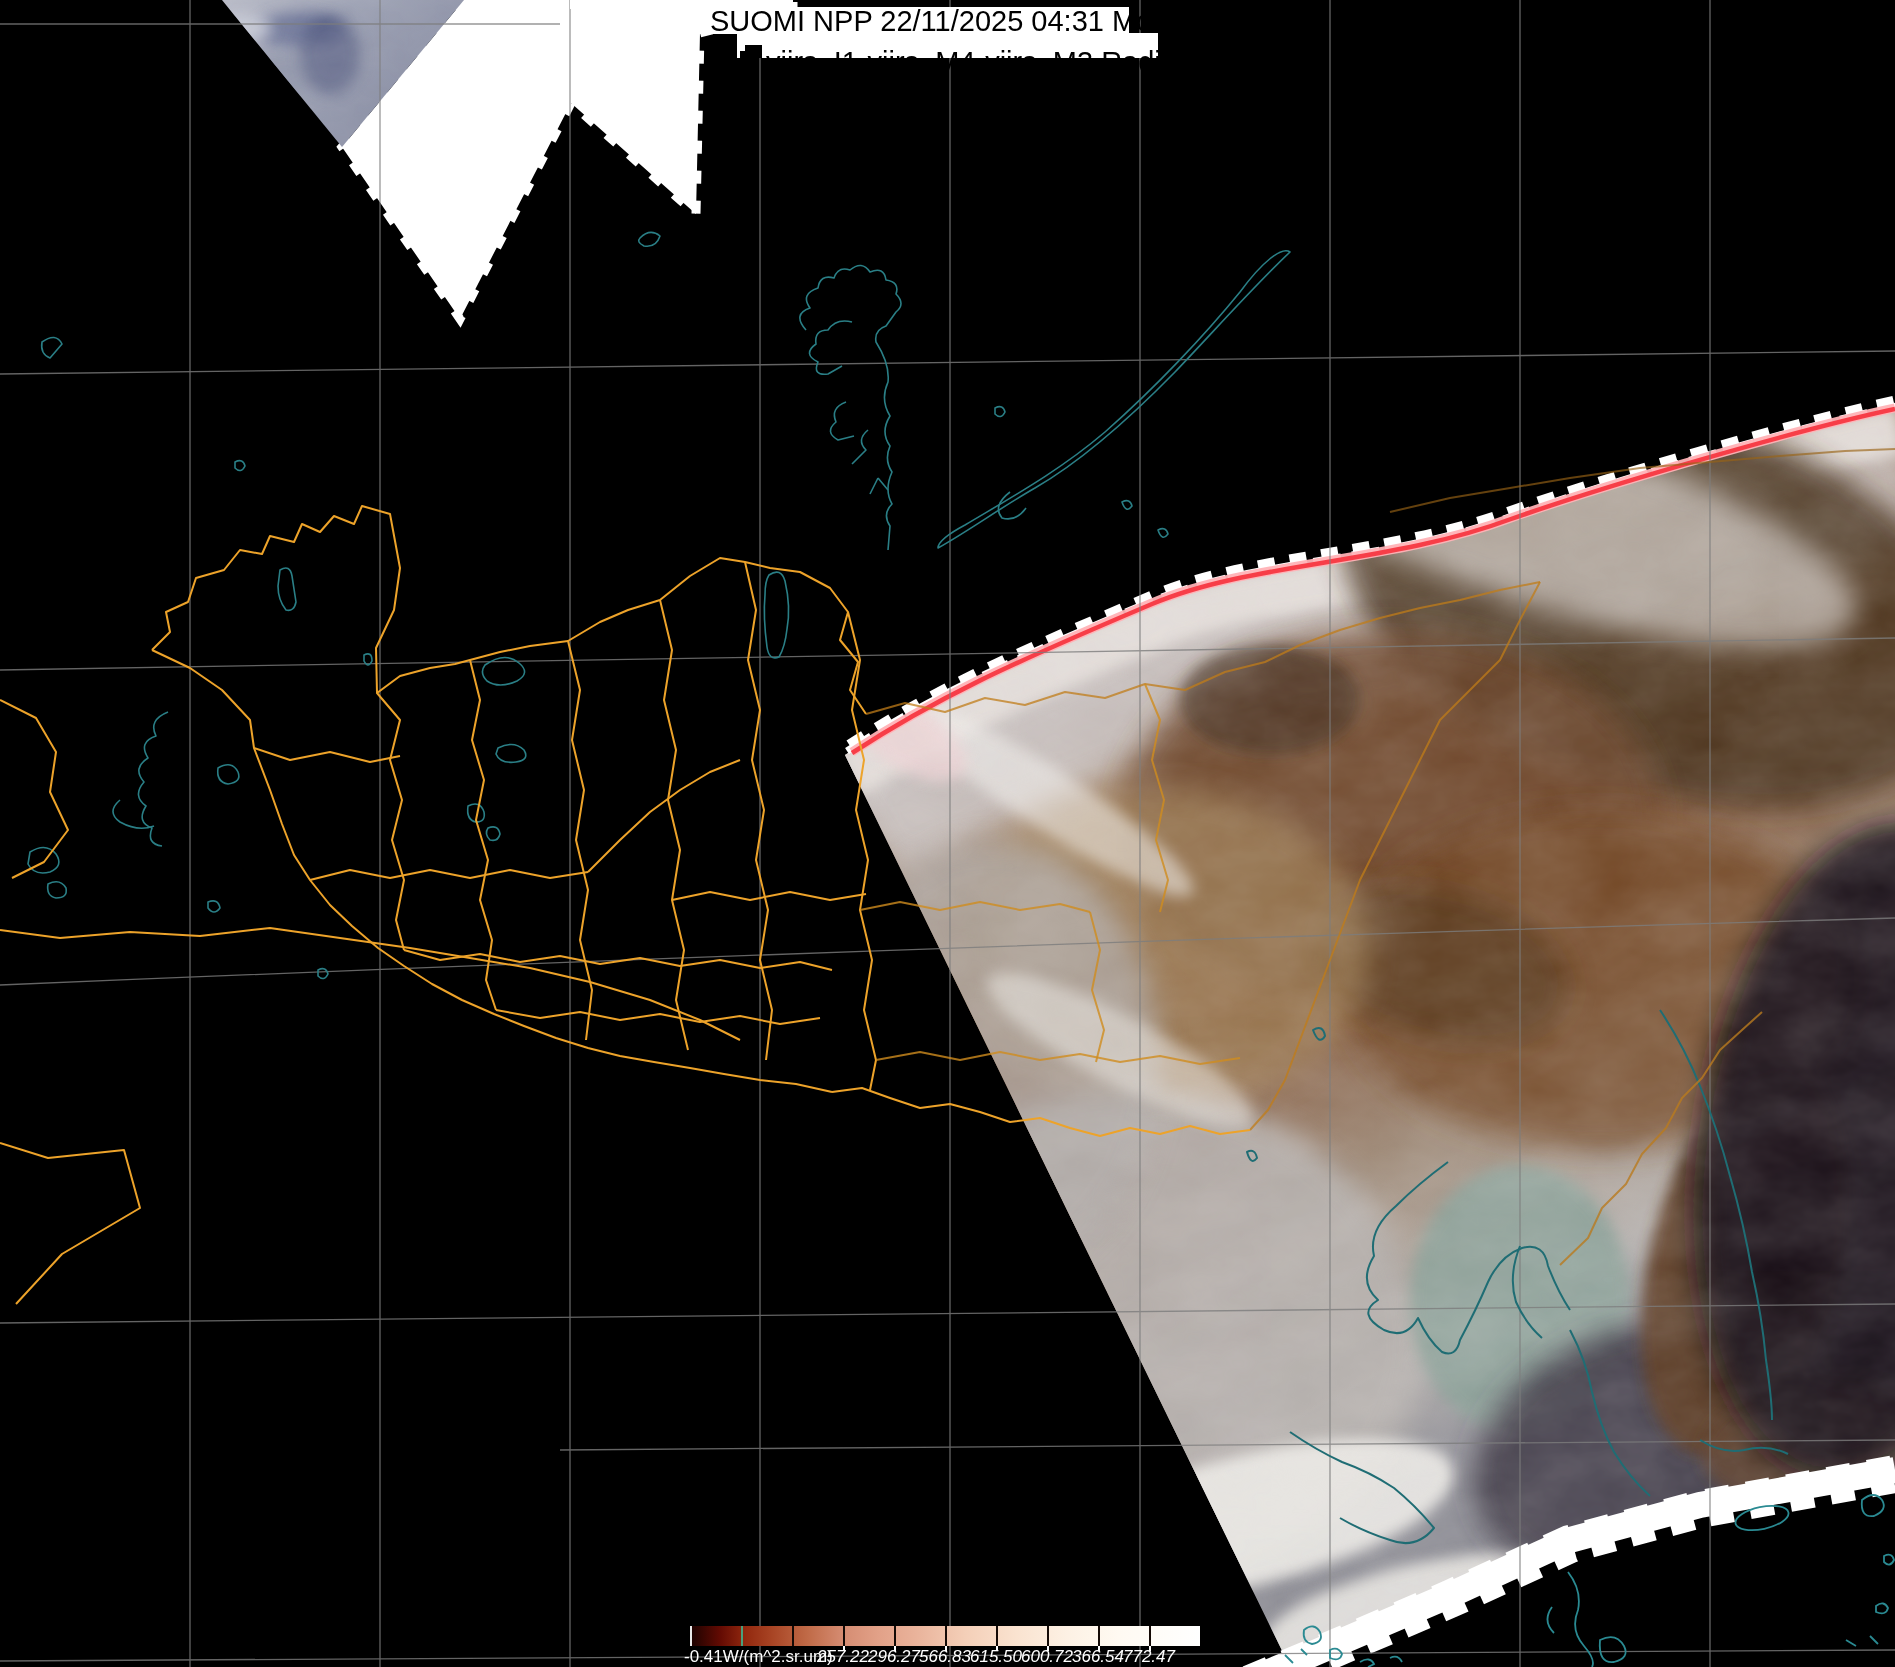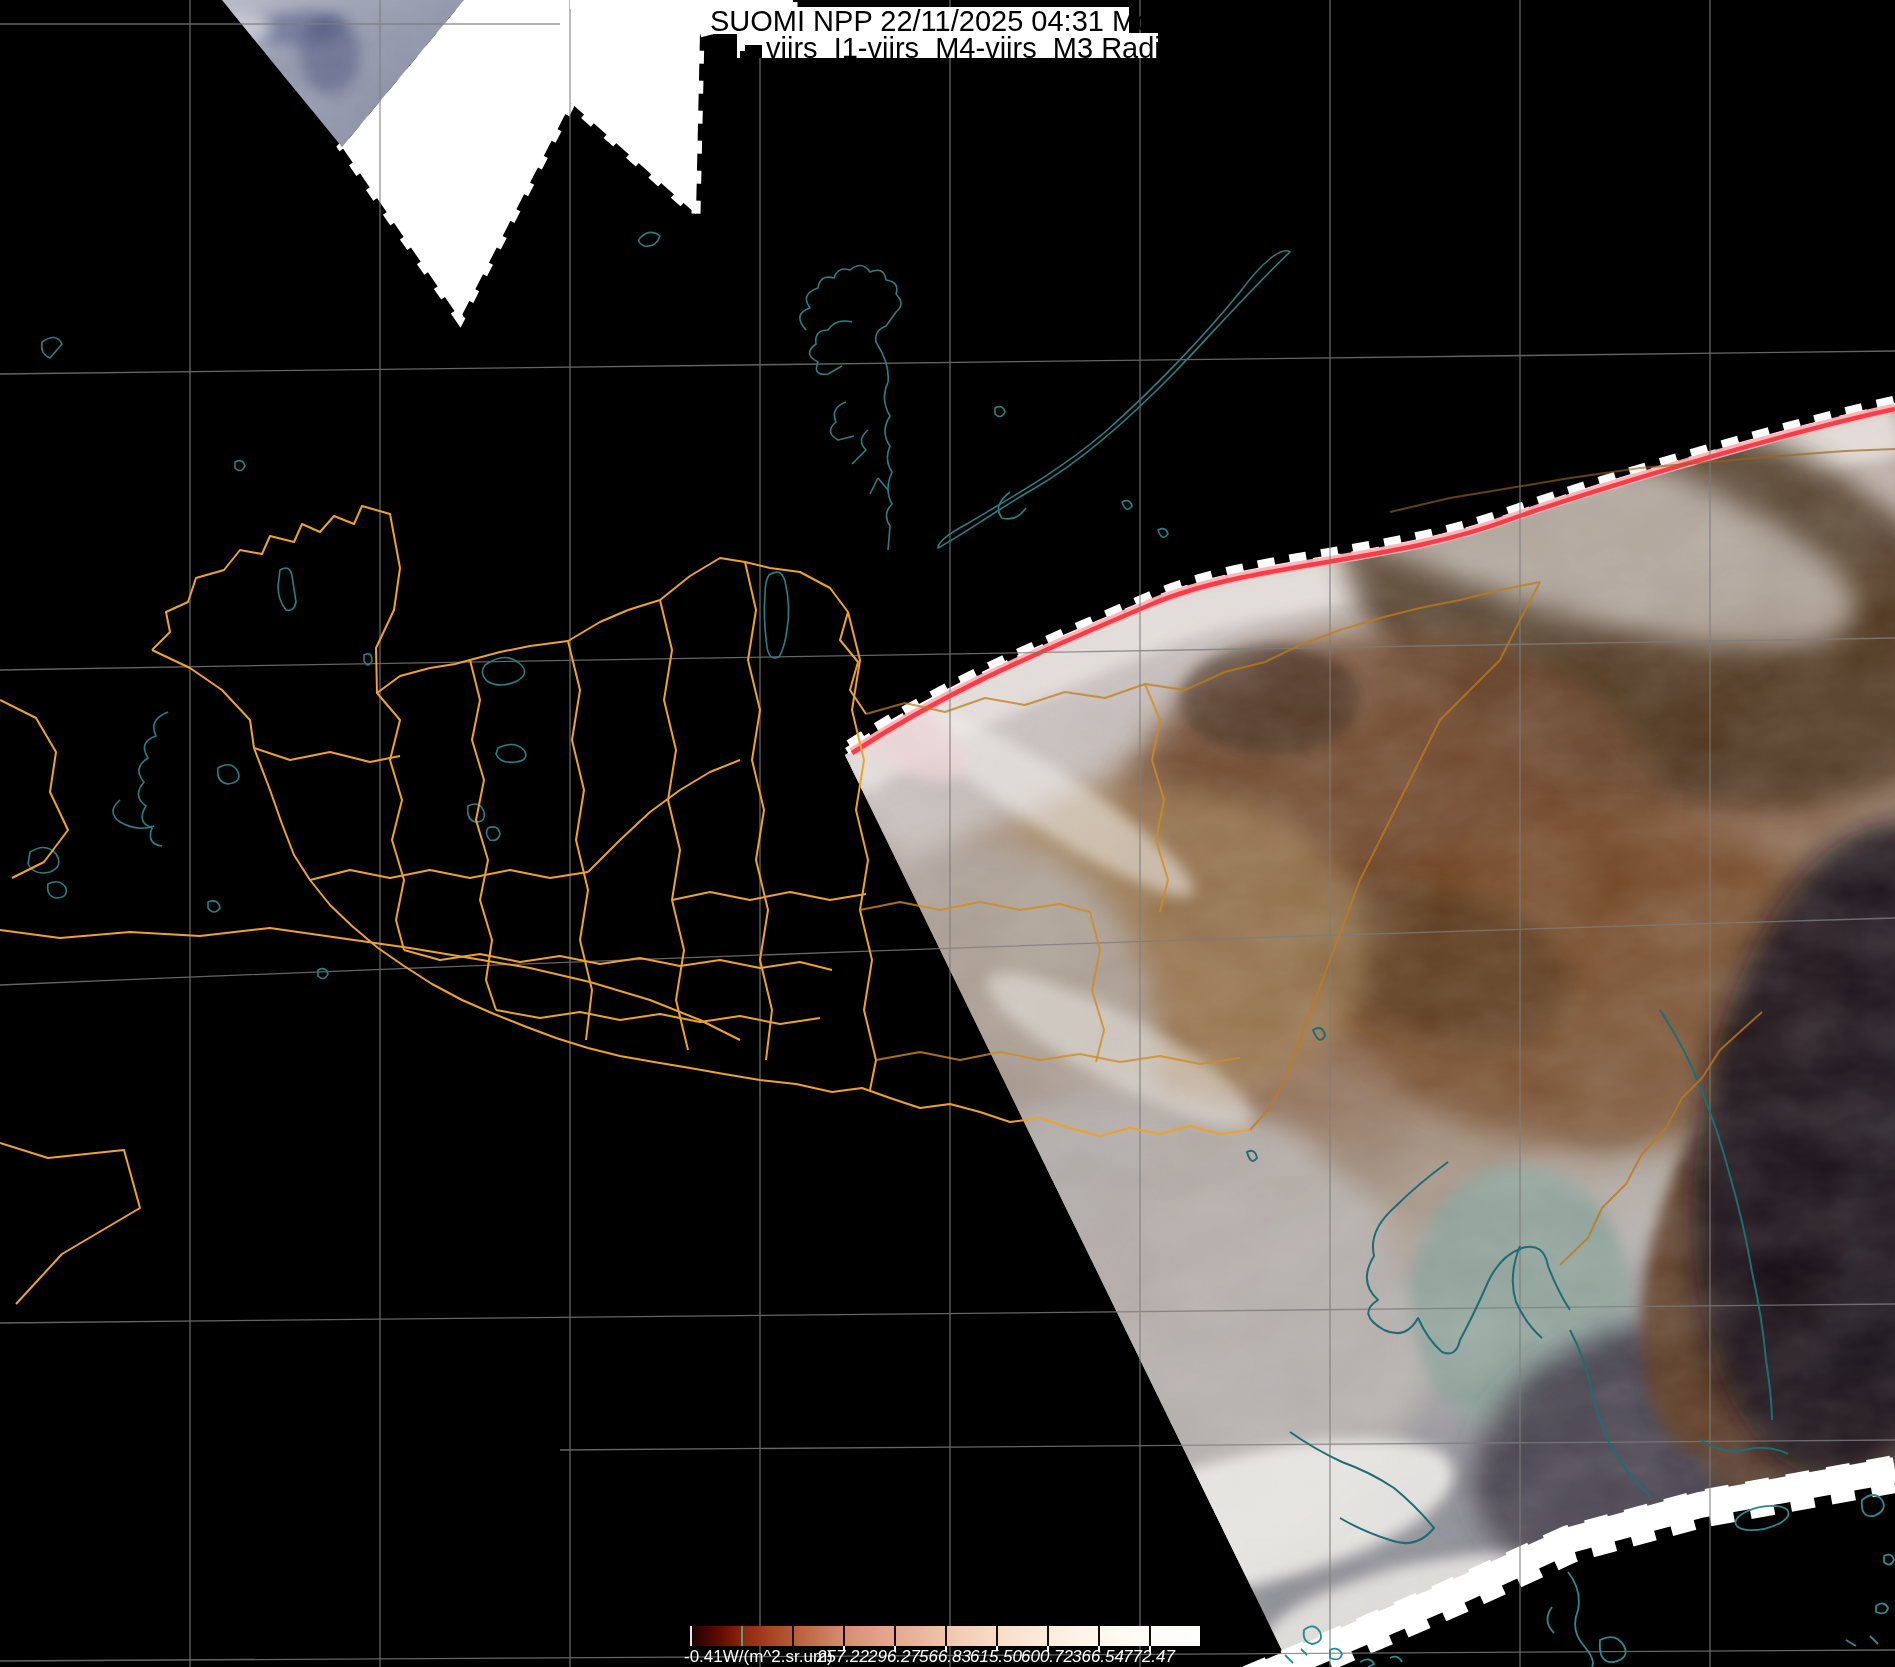--- a/index.html
+++ b/index.html
@@ -7,21 +7,21 @@
          font-family:"Liberation Sans",sans-serif;}
   .stage svg{position:absolute;left:0;top:0;}
   
   .title-strip{position:absolute;background:#fff;}
   .t-strip-a{left:570px;top:0;width:223px;height:9px;}
   .t-box1{left:697px;top:7px;width:432px;height:27px;}
   .t-box2{left:737px;top:33px;width:421px;height:25px;}
   .title-line{position:absolute;color:#000;white-space:nowrap;z-index:30;
               font-size:29px;line-height:23px;font-family:"Liberation Sans",sans-serif;}
   .title-1{left:710px;top:10px;}
-  .title-2{left:766px;top:37px;}
+  .title-2{left:766px;top:51px;}
   .viirs-glyph{position:absolute;left:745px;top:45px;width:17px;height:13px;background:#000;z-index:31;}
   .viirs-glyph:before{content:"";position:absolute;left:-5px;top:6px;width:6px;height:7px;background:#000;}
   
   .cbar-wrap{position:absolute;left:690px;top:1626px;z-index:30;}
   .cbar{position:relative;width:510px;height:20px;
     background:linear-gradient(90deg,#1a0200 0%,#640b03 6%,#93290f 11%,#a84424 16%,
       #c06a47 23%,#d58c72 30%,#e2a188 37%,#e9b29a 44%,#f4cfb8 54%,#fae3d0 64%,
       #fdf1e4 74%,#fffaf2 84%,#ffffff 100%);}
   .cbar .tick{position:absolute;top:0;width:2px;height:20px;background:#140a06;}
   .cbar .tick.t0{background:#e8e8e8;}

